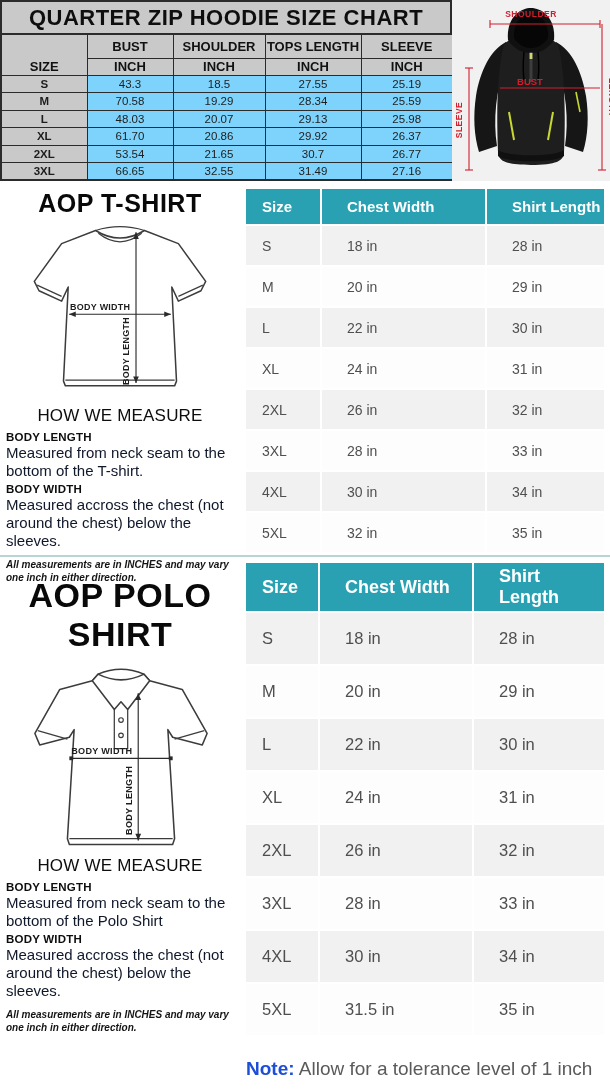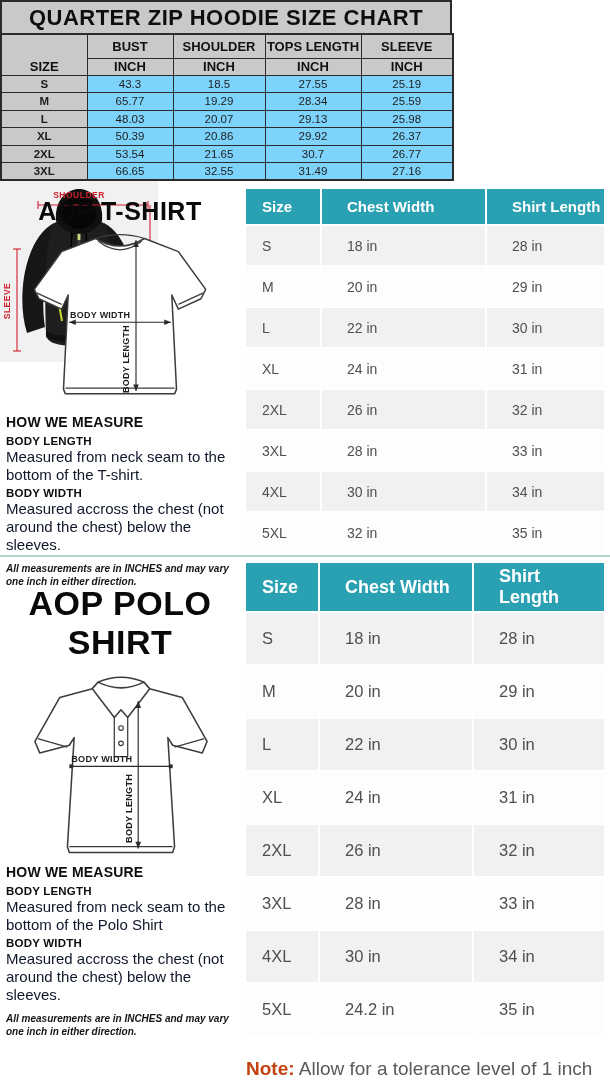--- a/index.html
+++ b/index.html
@@ -1,21 +1,21 @@
 <!DOCTYPE html>
 <html><head>
 <meta charset="utf-8">
 <style>
   * { margin:0; padding:0; box-sizing:border-box; }
   html,body { background:#fff; }
   body { width:610px; font-family:"Liberation Sans", sans-serif; }
   .page { width:610px; height:1091px; background:#fff; overflow:hidden; position:relative; }
 
   
-  .sec-hoodie { display:flex; height:181px;flex-direction:column; }
+  .sec-hoodie { display:flex; height:181px; }
   .hoodie-left { width:452px; }
   .hoodie-title {
     height:33px; background:#c9c9c9; border:2px solid #2b2b2b; border-bottom:none;
     display:flex; align-items:center; justify-content:center;
     font-weight:bold; font-size:22px; color:#0e0e0e; letter-spacing:.5px;
   }
   table.hoodie-table { width:452px; border-collapse:collapse; table-layout:fixed; border:2px solid #2b2b2b; }
   table.hoodie-table th, table.hoodie-table td {
     border:1px solid #2b2b2b; text-align:center; overflow:hidden; white-space:nowrap;
   }
@@ -25,26 +25,26 @@
   th.size-th { vertical-align:bottom; padding-bottom:1px; }
   table.hoodie-table tbody td { height:17.5px; font-size:11.5px; color:#1d1d1d; background:#7dd3fc; }
   table.hoodie-table tbody td:first-child { background:#c9c9c9; font-weight:bold; }
 
   .hoodie-photo { width:158px; height:181px; background:#f1f1f1; }
 
   
   .sec-shirt { display:flex; }
   .sec-tshirt { height:374px; }
   .sec-polo { height:484px; }
-  .shirt-left { width:240px; padding:12px 6px; }
+  .shirt-left { width:240px; padding:4px 6px; }
   .shirt-title { text-align:center; font-weight:bold; color:#090909; letter-spacing:.5px; }
   .sec-tshirt .shirt-title { font-size:25px; margin-top:4px; }
   .sec-polo  .shirt-title { font-size:34px; margin-top:15px; }
   .diagram { display:block; margin:1px auto 0; }
-  .measure-heading { text-align:left; font-size:14px; font-weight:bold; color:#0d0d0d; margin:3px 0 5px; letter-spacing:.2px; }
+  .measure-heading { text-align:center; font-size:17px; font-weight:normal; color:#0d0d0d; margin:3px 0 5px; letter-spacing:.2px; }
   .measure-sub { font-size:11.5px; font-weight:bold; color:#0d0d0d; margin:2px 0 1px; letter-spacing:.2px; }
   .measure-text { font-size:15px; color:#0f172a; line-height:1.22; }
   .tolerance { font-size:10px; font-weight:bold; font-style:italic; color:#141414; line-height:1.3; margin-top:8px; }
 
   .shirt-right { flex:1; padding-left:4px; }
   table.size-table { border-collapse:separate; border-spacing:2px; width:362px; }
   table.size-table th { background:#2aa1b2; color:#fff; font-weight:bold; text-align:left; }
   table.size-table td { color:#4f4f4f; text-align:left; }
   table.size-table tbody tr:nth-child(odd) td { background:#f1f1f1; }
   table.size-table tbody tr:nth-child(even) td { background:#fdfdfd; }
@@ -57,21 +57,21 @@
   table.tshirt-table col.c1 { width:74px; } table.tshirt-table col.c2 { width:163px; }
 
   table.polo-table { margin-top:4px; }
   table.polo-table th { height:48px; font-size:18px; }
   table.polo-table td { height:51px; font-size:16.5px; }
   table.polo-table col.c1 { width:72px; } table.polo-table col.c2 { width:152px; }
 
   .divider { height:2px; background:#b7d5d3; }
 
   .footer-note { padding:17px 0 0 246px; font-size:19px; color:#5a5a5a; }
-  .footer-note .note-label { color:#c2410c; font-weight:bold; }
+  .footer-note .note-label { color:#1d4ed8; font-weight:bold; }
 
   svg text { font-family:"Liberation Sans", sans-serif; }
 </style>
 </head>
 <body>
 
 <div class="page">
 
   <div class="sec-hoodie">
     <div class="hoodie-left">
@@ -102,35 +102,35 @@
         <tbody>
             <tr>
               <td>S</td>
               <td>43.3</td>
               <td>18.5</td>
               <td>27.55</td>
               <td>25.19</td>
             </tr>
             <tr>
               <td>M</td>
-              <td>65.77</td>
+              <td>70.58</td>
               <td>19.29</td>
               <td>28.34</td>
               <td>25.59</td>
             </tr>
             <tr>
               <td>L</td>
               <td>48.03</td>
               <td>20.07</td>
               <td>29.13</td>
               <td>25.98</td>
             </tr>
             <tr>
               <td>XL</td>
-              <td>50.39</td>
+              <td>61.70</td>
               <td>20.86</td>
               <td>29.92</td>
               <td>26.37</td>
             </tr>
             <tr>
               <td>2XL</td>
               <td>53.54</td>
               <td>21.65</td>
               <td>30.7</td>
               <td>26.77</td>
@@ -376,21 +376,21 @@
               <td>28 in</td>
               <td>33 in</td>
             </tr>
             <tr>
               <td>4XL</td>
               <td>30 in</td>
               <td>34 in</td>
             </tr>
             <tr>
               <td>5XL</td>
-              <td>24.2 in</td>
+              <td>31.5 in</td>
               <td>35 in</td>
             </tr>
           </tbody>
       </table>
     </div>
   </div>
 
   <div class="footer-note">
     <span class="note-label">Note:</span><span> Allow for a tolerance level of 1 inch</span>
   </div>

